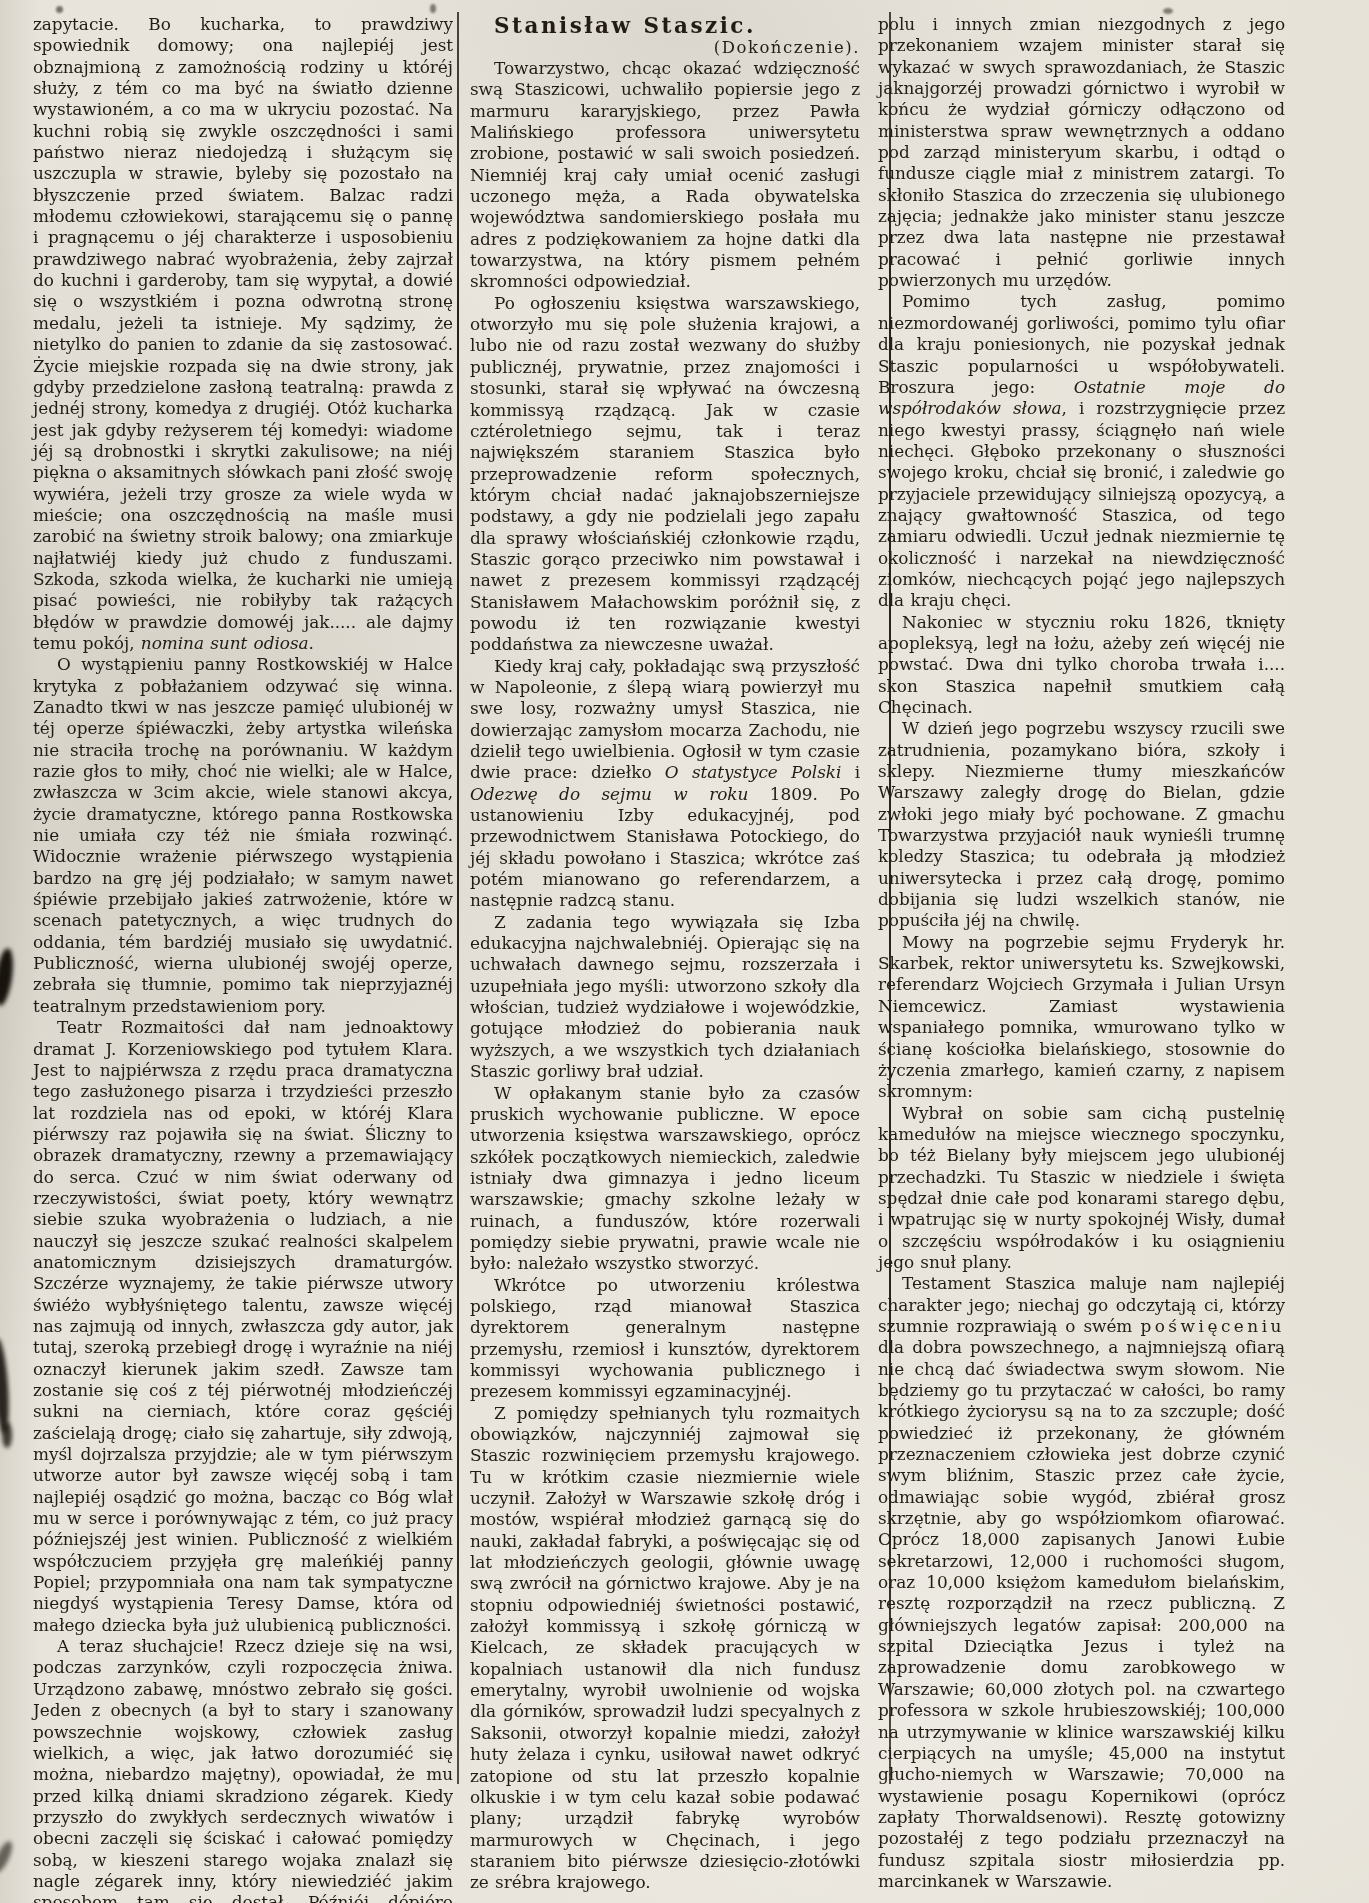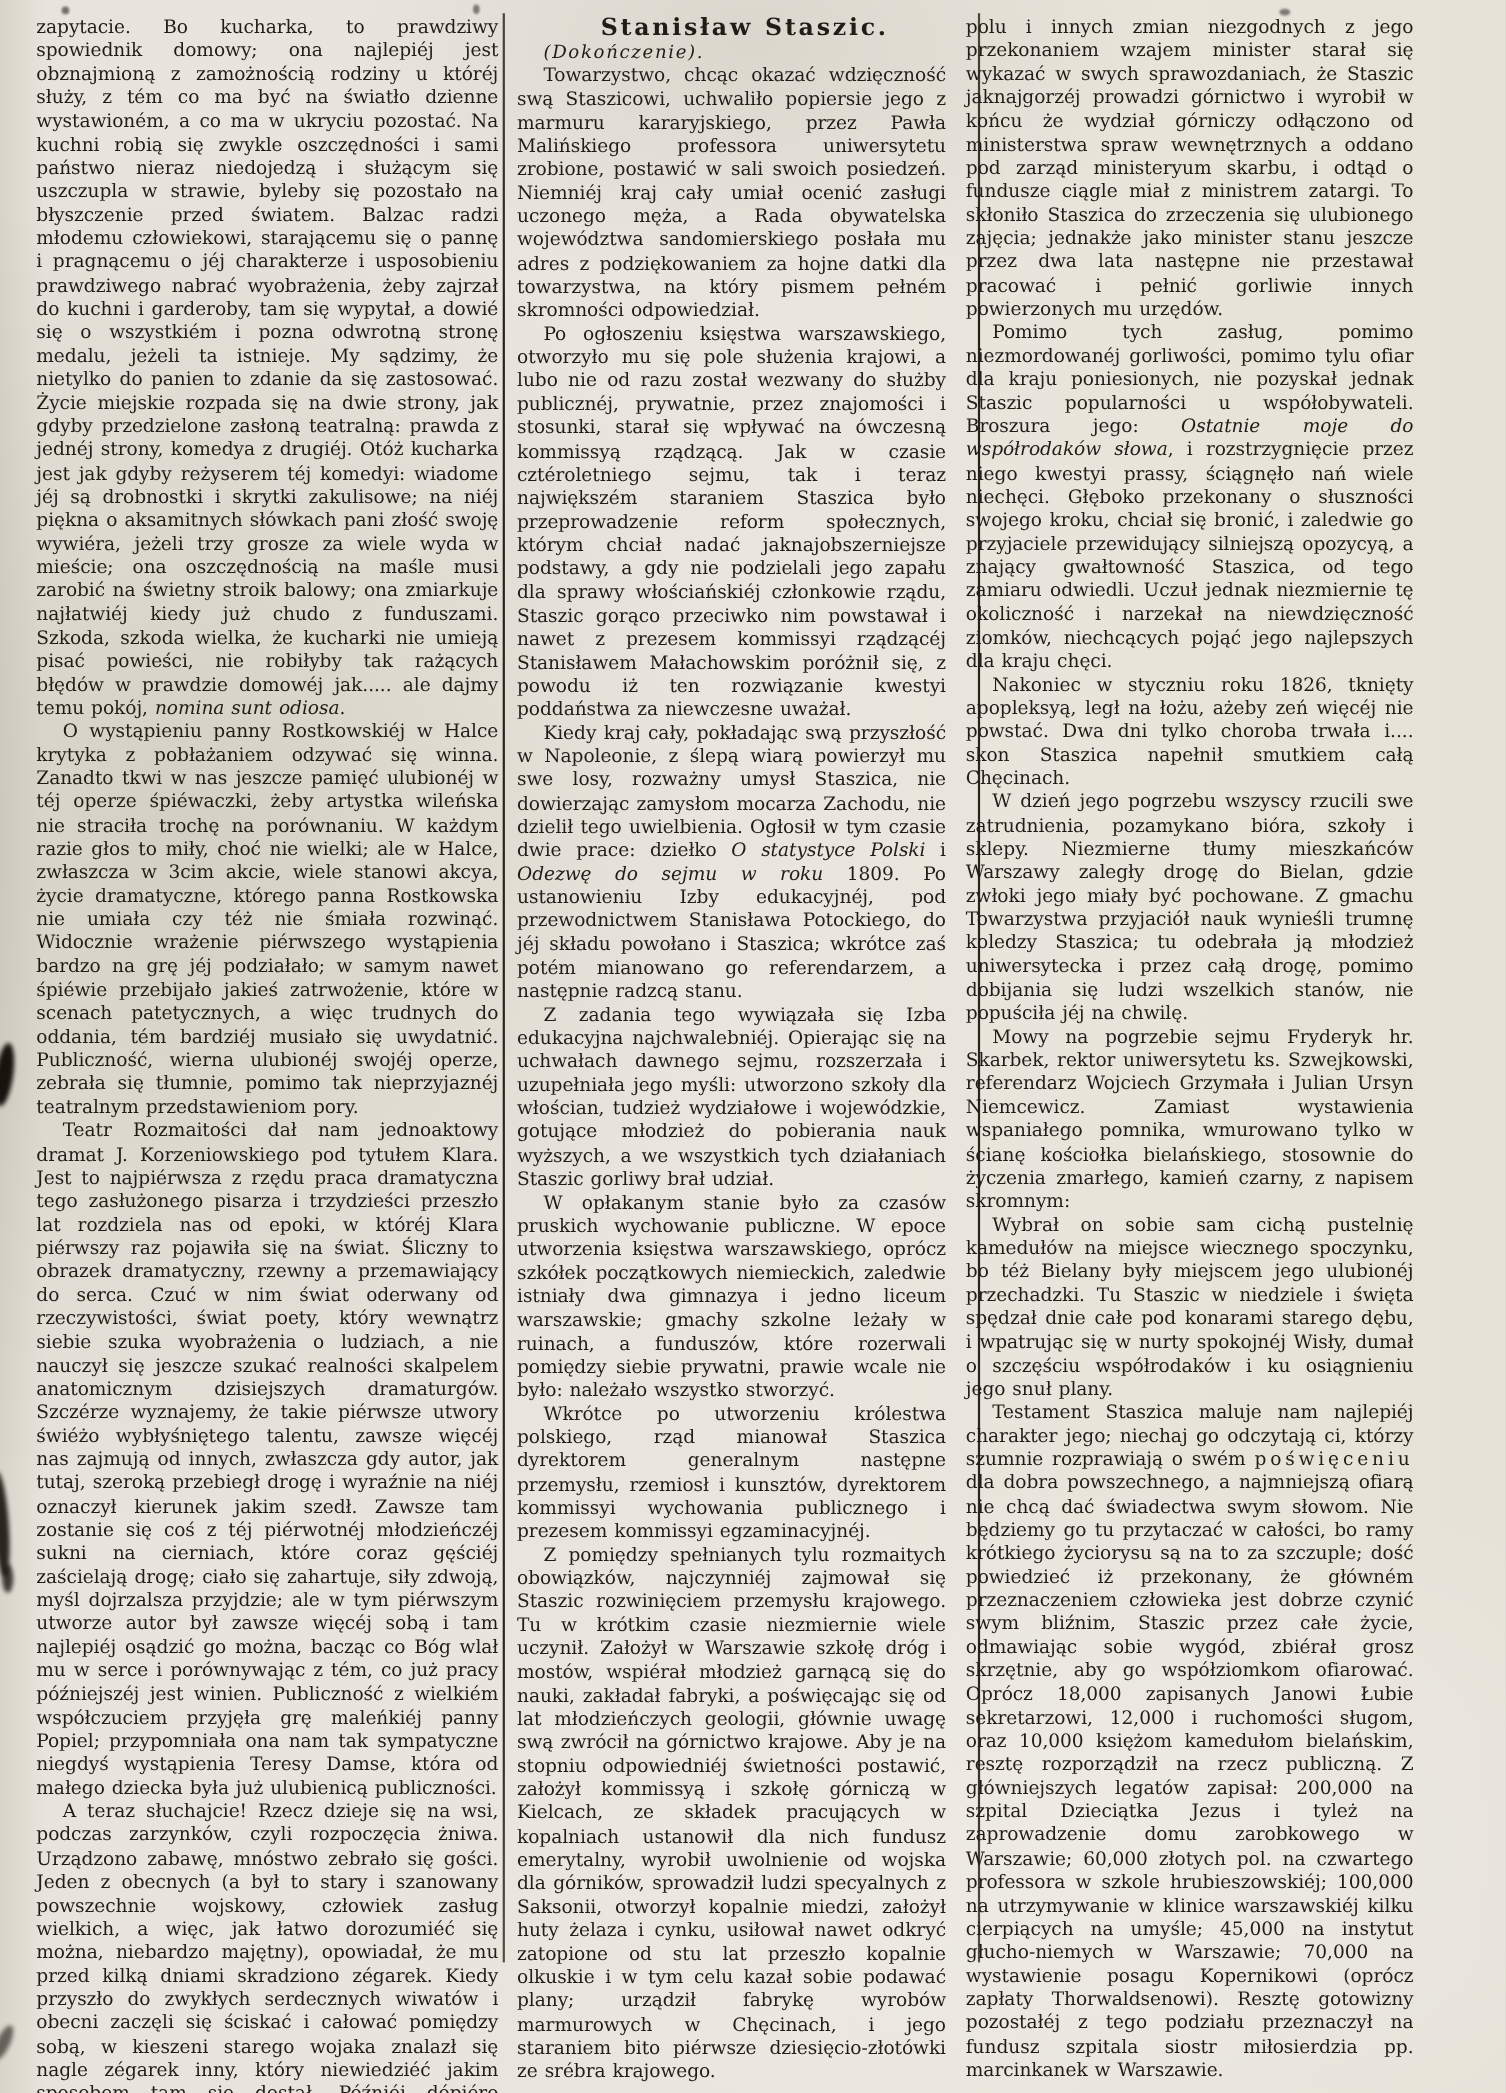--- a/index.html
+++ b/index.html
@@ -30,26 +30,26 @@
   .col-right {left:878px; width:407px; height:1840px;}
   .col-divider{
     position:absolute;top:12px;height:1772px;width:2px;
     background:linear-gradient(#4a443b, #262119 15%, #2b261e 85%, #554e43);
   }
   .divider-1{left:457px;}
   .divider-2{left:889px;}
   .column p{margin:0;padding:0;text-indent:24px;}
   .column p.noindent{text-indent:0;}
   .article-heading{
-    text-align:center;font-weight:bold;
+    text-align:left;font-weight:bold;
     font-size:21.5px;letter-spacing:2.5px;
     margin:8px 0 12px;text-indent:0;line-height:24px;
   }
   .article-subheading{
-    text-align:left;font-style:italic;font-weight:normal;
+    text-align:right;font-weight:normal;
     font-size:16.5px;letter-spacing:1.5px;word-spacing:3px;
     margin:0 0 16px;text-indent:0;line-height:20px;
   }
   .column p.epitaph{
     font-style:italic;
     text-indent:30px;
     margin:5px 0 5px;
     letter-spacing:.4px;
   }
   em{font-style:italic;}

